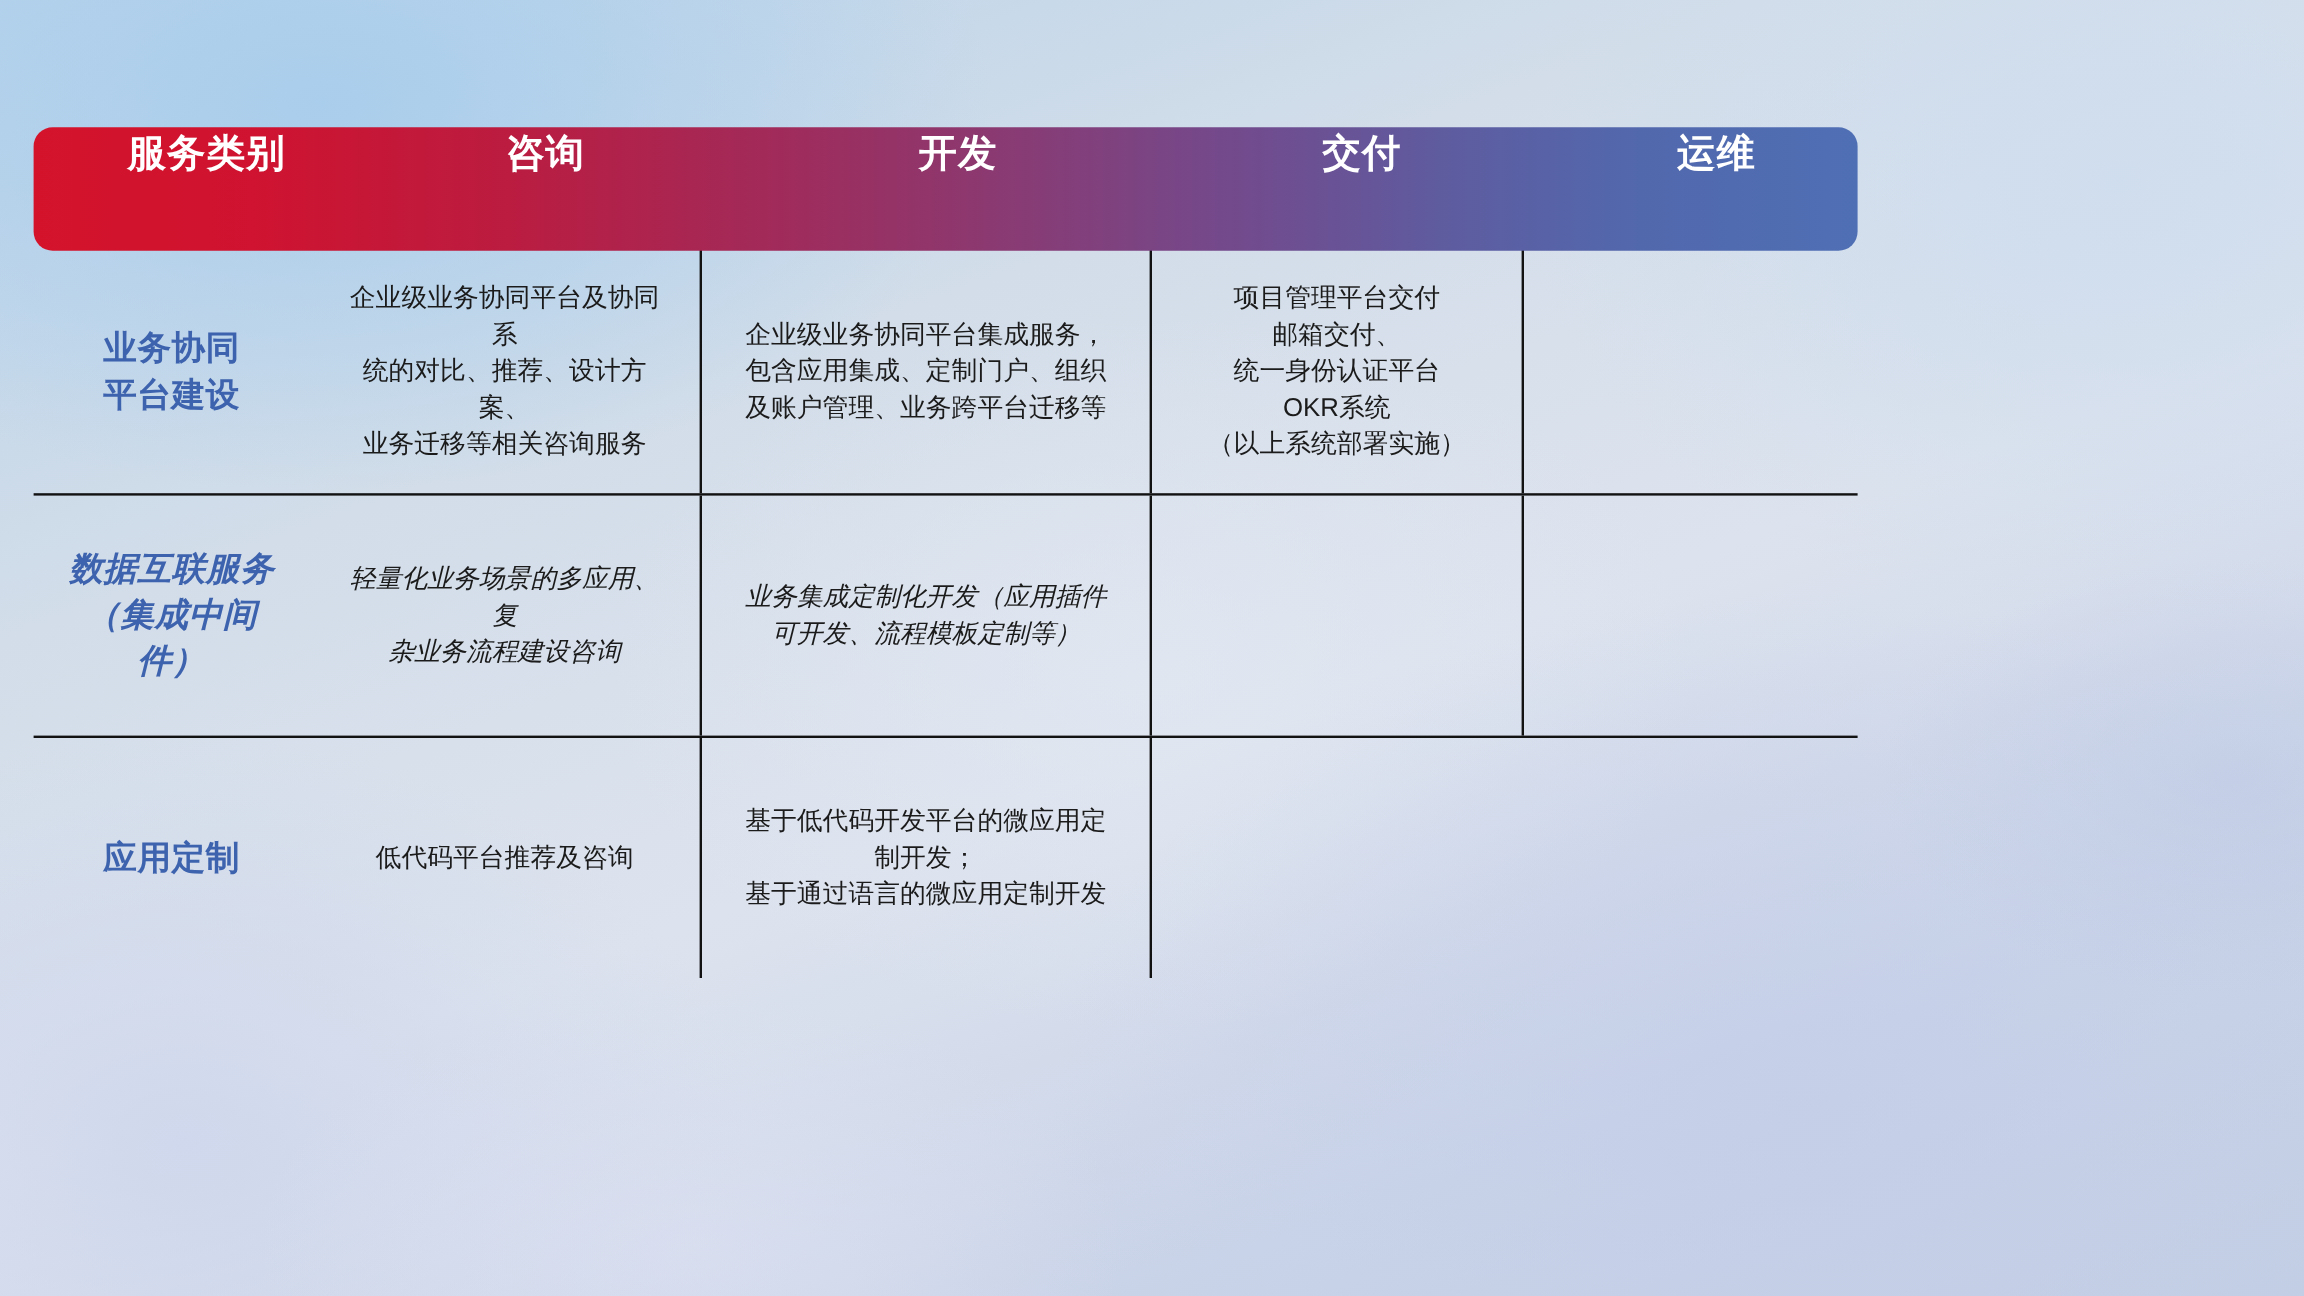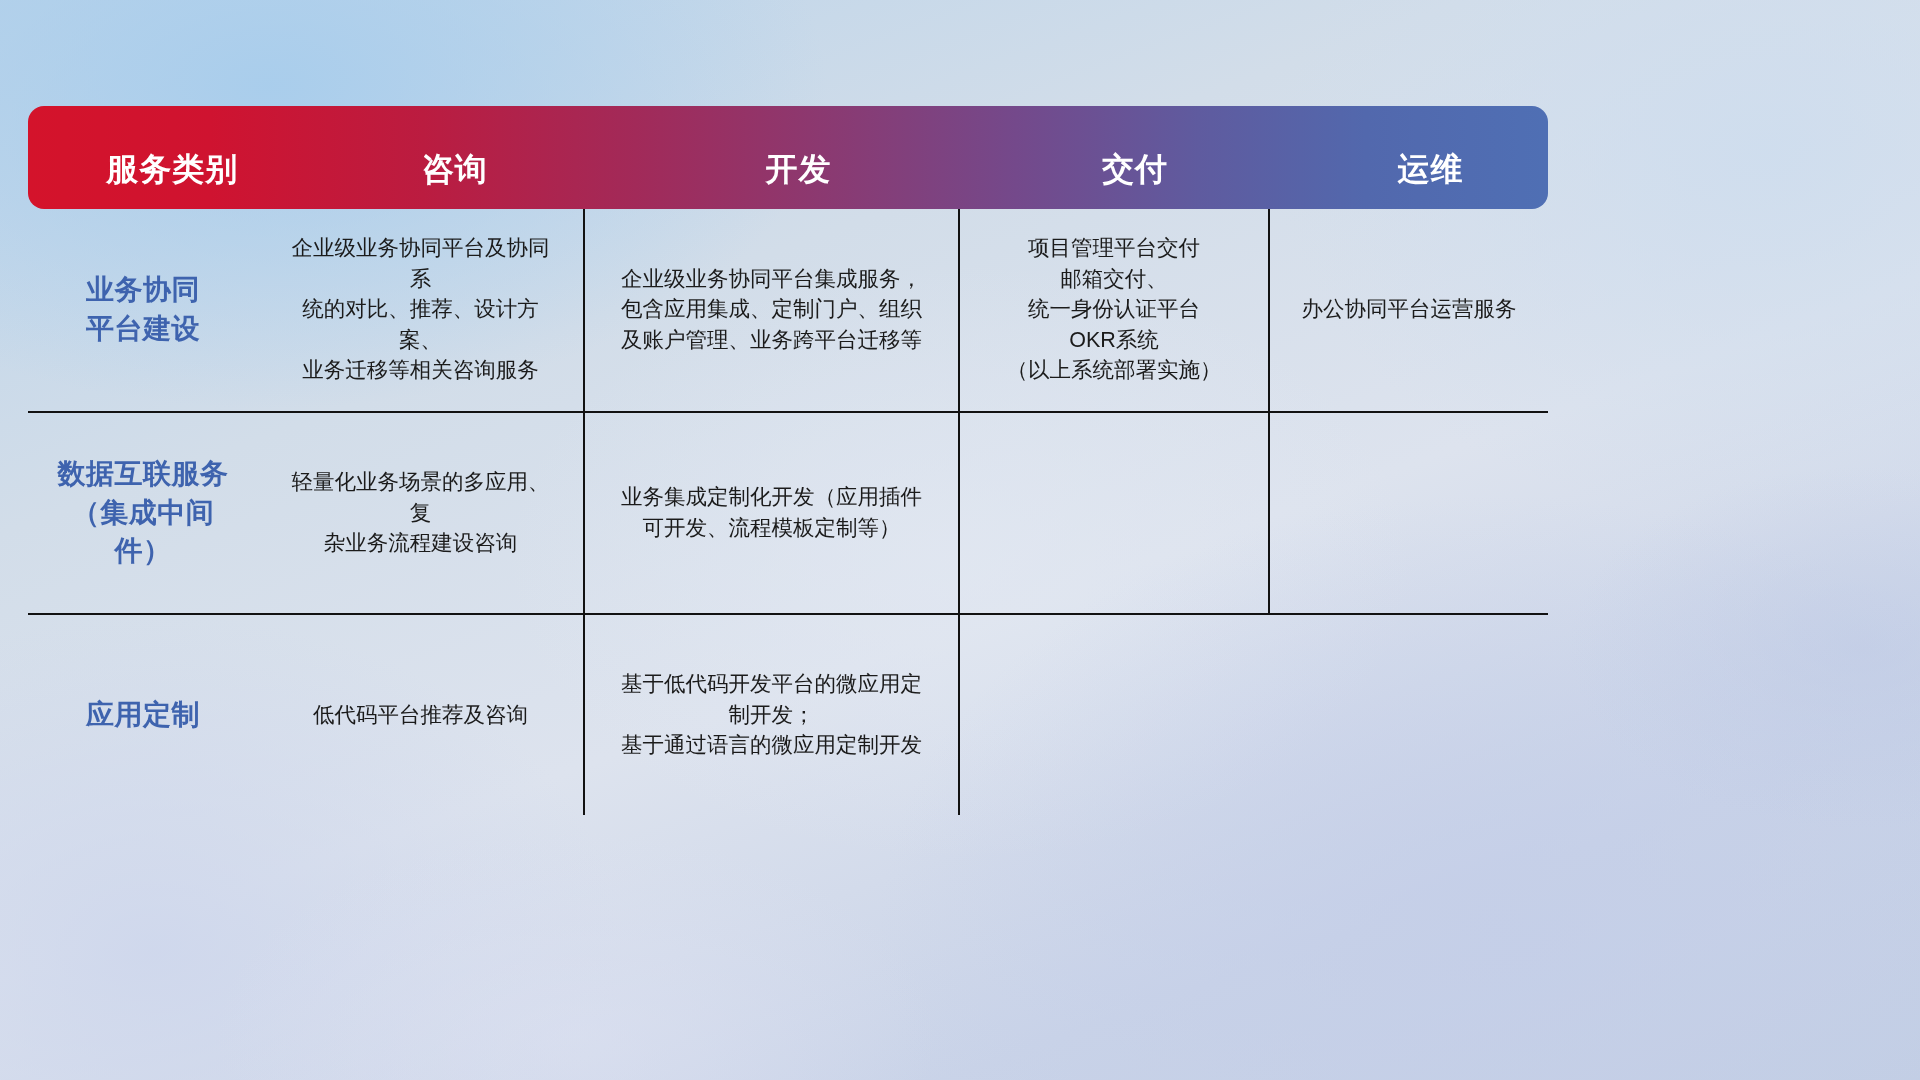--- a/index.html
+++ b/index.html
@@ -42,21 +42,21 @@
         #a22a59 40%,
         #8a3a72 53%,
         #74498b 65%,
         #5f5b9f 77%,
         #5268ad 88%,
         #4f6fb4 100%);
     position:relative;
     z-index:3;
   }
   .th{
-    display:flex;align-items:flex-end;justify-content:center;
+    display:flex;justify-content:center;
     color:#ffffff;
     font-size:32px;
     font-weight:bold;
     letter-spacing:1px;
     padding-bottom:17px;
     box-sizing:border-box;
     margin-left:47px;
   }
 
   
@@ -85,21 +85,21 @@
   .td.last{border-right:none;}
   .rowlabel{
     color:#3e63ae;
     font-weight:bold;
     font-size:28px;
     line-height:1.38;
     letter-spacing:0.5px;
     text-align:center;
   }
   .r1{height:205px;}
-  .r2{height:202px;}
+  .r2{height:202px;font-style:italic;}
   .r3{height:200px;}
 
   
   .c0{width:230px;}
   .c1{width:327px;}
   .c2{width:375px;}
   .c3{width:310px;}
   .c4{width:278px;}
 </style>
 </head>
@@ -137,21 +137,20 @@
 统的对比、推荐、设计方案、
 业务迁移等相关咨询服务</div>
       <div class="td c2">企业级业务协同平台集成服务，
 包含应用集成、定制门户、组织
 及账户管理、业务跨平台迁移等</div>
       <div class="td c3">项目管理平台交付
 邮箱交付、
 统一身份认证平台
 OKR系统
 （以上系统部署实施）</div>
-      <div class="td last c4">办公协同平台运营服务</div>
     </div>
 
     <div class="trow r2">
       <div class="td first c0 rowlabel">数据互联服务
 （集成中间件）</div>
       <div class="td c1">轻量化业务场景的多应用、复
 杂业务流程建设咨询</div>
       <div class="td c2">业务集成定制化开发（应用插件
 可开发、流程模板定制等）</div>
       <div class="td c3"></div>

